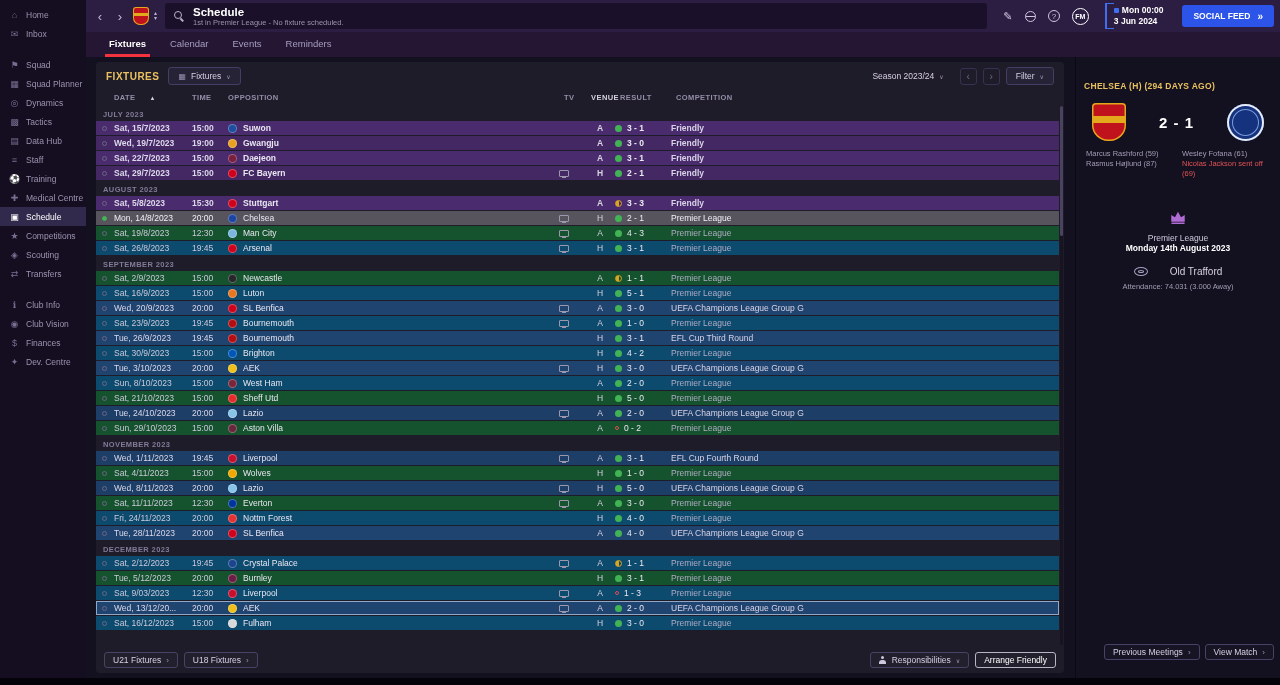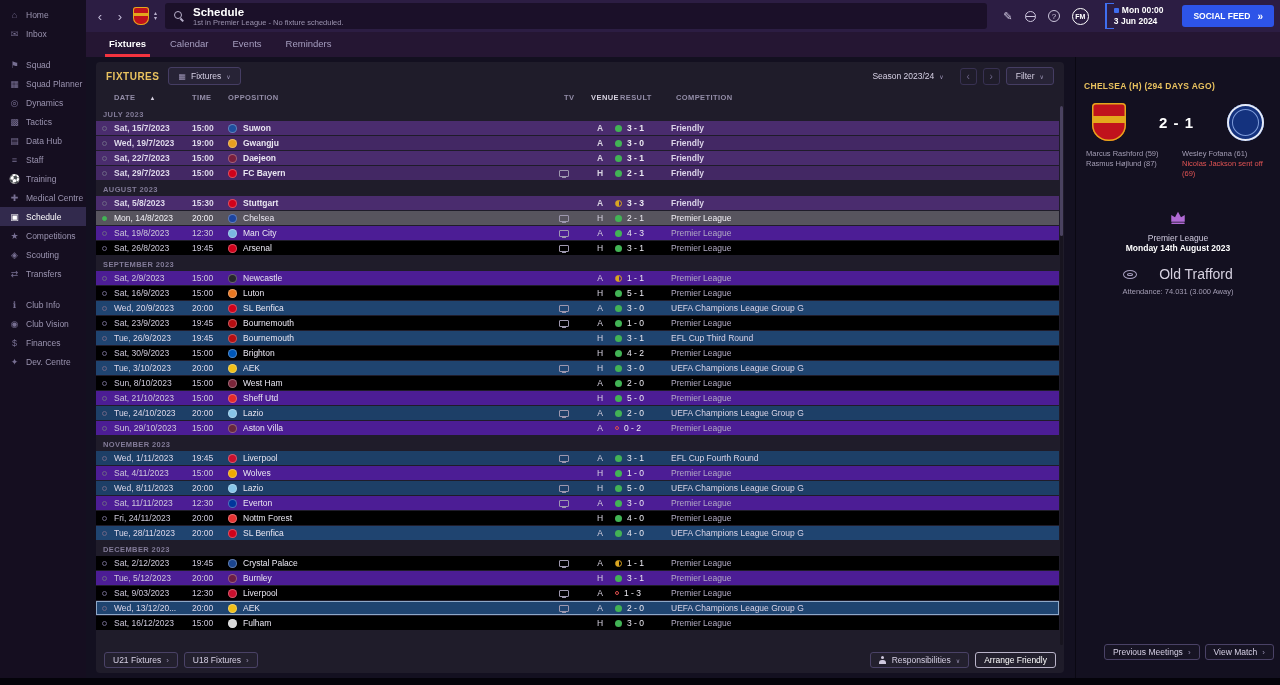--- a/index.html
+++ b/index.html
@@ -55,22 +55,22 @@
   .chev{font-size:6px;color:#9a92b4;}
   .tb-right{margin-left:auto;display:flex;gap:6px;align-items:center;justify-content:center;}
   .mini-btn{width:17px;height:17px;border:1px solid #383152;border-radius:3px;color:#6e6689;display:flex;align-items:center;justify-content:center;font-size:10px;}
 
   
   .grid-cols{display:grid;grid-template-columns:14px 78px 36px 1fr 26px 30px 56px 384px;align-items:center;}
   .thead{height:15px;padding:0 4px;color:#938da8;font-size:7.5px;font-weight:bold;letter-spacing:.4px;}
   .thead .sort{font-size:6px;color:#d5d0e0;margin-left:14px;}
   .tbody{position:absolute;top:44px;bottom:28px;left:0;right:5px;overflow:hidden;}
   .month-row{height:15px;line-height:17px;padding-left:7px;font-size:7.5px;color:#827b98;font-weight:bold;letter-spacing:.4px;}
-  .fix-row{height:14px;margin-bottom:1px;padding:0 4px;font-size:8.5px;color:#cdc8da;background:#4c1d95;}
-  .fix-row.alt{background:#000000;}
+  .fix-row{height:14px;margin-bottom:1px;padding:0 4px;font-size:8.5px;color:#cdc8da;background:#14532d;}
+  .fix-row.alt{background:#0c4a6e;}
   .fix-row.t-friendly{background:#4a2c6e;font-weight:bold;}
   .fix-row.t-friendly.alt{background:#432864;}
   .fix-row.t-europe{background:#1f4470;}
   .fix-row.t-europe.alt{background:#1d3f67;}
   .fix-row.selected{background:#57545e;color:#ffffff;}
   .fix-row.focused{box-shadow:inset 0 0 0 1px #8fa8c8;}
   .st-dot{display:block;width:5px;height:5px;border:1px solid #6b6484;border-radius:50%;margin-left:2px;}
   .st-dot.on{background:#42b355;border-color:#42b355;}
   .c-opp{display:flex;align-items:center;gap:6px;color:#e9e6f1;overflow:hidden;white-space:nowrap;}
   .thead .c-opp{color:#938da8;}
@@ -106,21 +106,21 @@
   .rp-score-row{display:flex;align-items:center;justify-content:space-between;padding:0 16px;}
   .crest-mu{width:34px;height:38px;background:linear-gradient(#c0121c 0 34%,#e3a81c 34% 52%,#c0121c 52%);border-radius:4px 4px 48% 48%/4px 4px 42% 42%;box-shadow:inset 0 0 0 1.5px #e3a81c;}
   .rp-score{font-size:15px;font-weight:bold;color:#ffffff;letter-spacing:1px;}
   .crest-che{width:37px;height:37px;border-radius:50%;background:#14327e;box-shadow:inset 0 0 0 2px #e6ebf7,inset 0 0 0 5px #14327e,inset 0 0 0 6px #7d9ad8;}
   .rp-scorers{display:flex;gap:8px;padding:8px 10px 0;}
   .sc-col{flex:1;font-size:7.5px;color:#a39db4;line-height:10px;}
   .sent-off{color:#e05353;}
   .rp-comp{margin-top:30px;text-align:center;}
   .rp-comp .name{font-size:8.5px;color:#cfcadd;margin-top:2px;}
   .rp-comp .mdate{font-size:8.5px;font-weight:bold;color:#ffffff;margin-top:0;}
-  .rp-venue{display:flex;align-items:center;justify-content:center;gap:22px;margin-top:13px;color:#d6d1e0;font-size:14px;}
+  .rp-venue{display:flex;align-items:center;justify-content:center;gap:22px;margin-top:13px;color:#d6d1e0;font-size:10px;}
   .stadium-icon{width:14px;height:9px;border:1px solid #a79fc0;border-radius:50%;display:inline-block;position:relative;}
   .stadium-icon::after{content:"";position:absolute;left:3px;top:2px;right:3px;bottom:2px;border:1px solid #a79fc0;border-radius:50%;}
   .rp-att{text-align:center;font-size:7.5px;color:#a39db4;margin-top:5px;}
   .rp-buttons{position:absolute;bottom:18px;left:6px;right:6px;display:flex;gap:5px;justify-content:flex-end;}
 </style>
 </head>
 <body>
 
 <div class="app" data-interactable="false">
 

